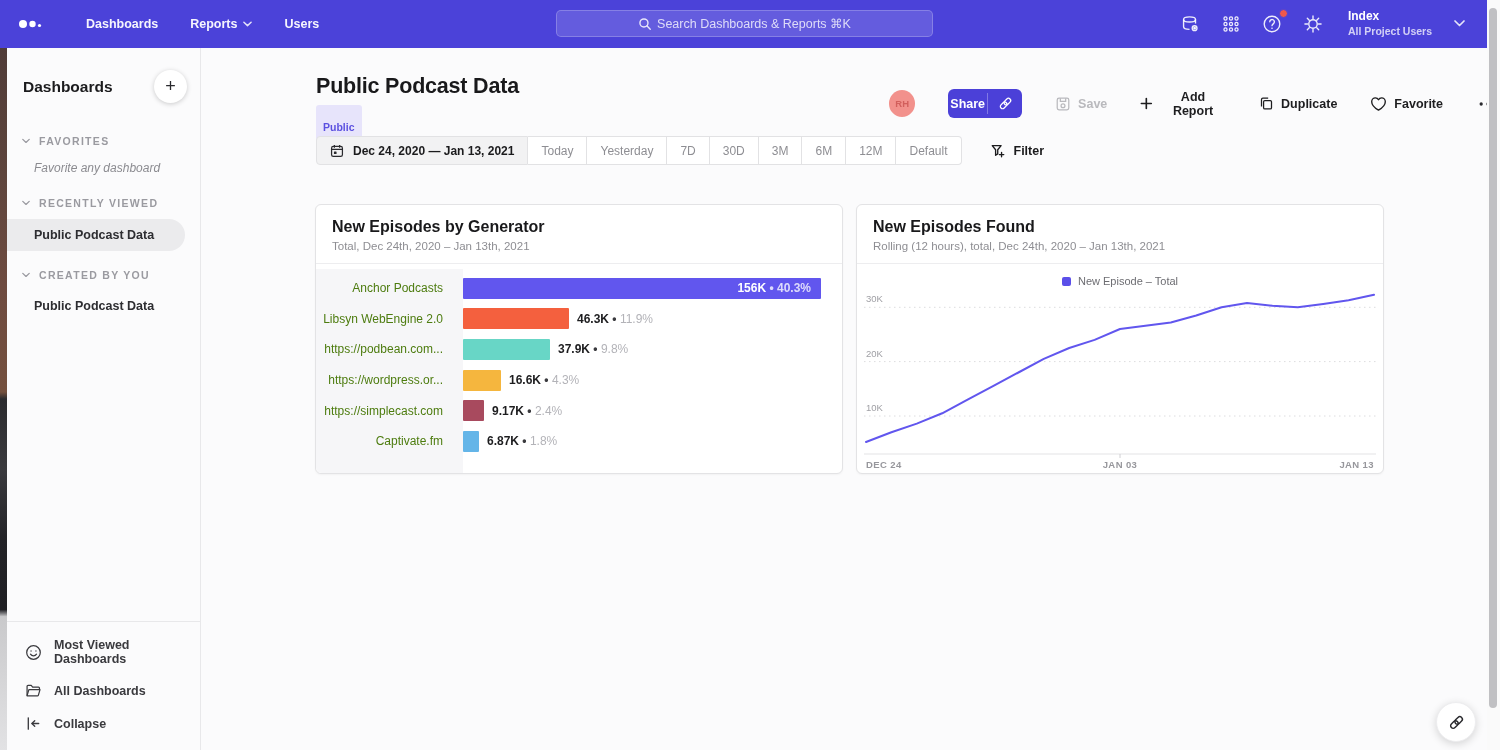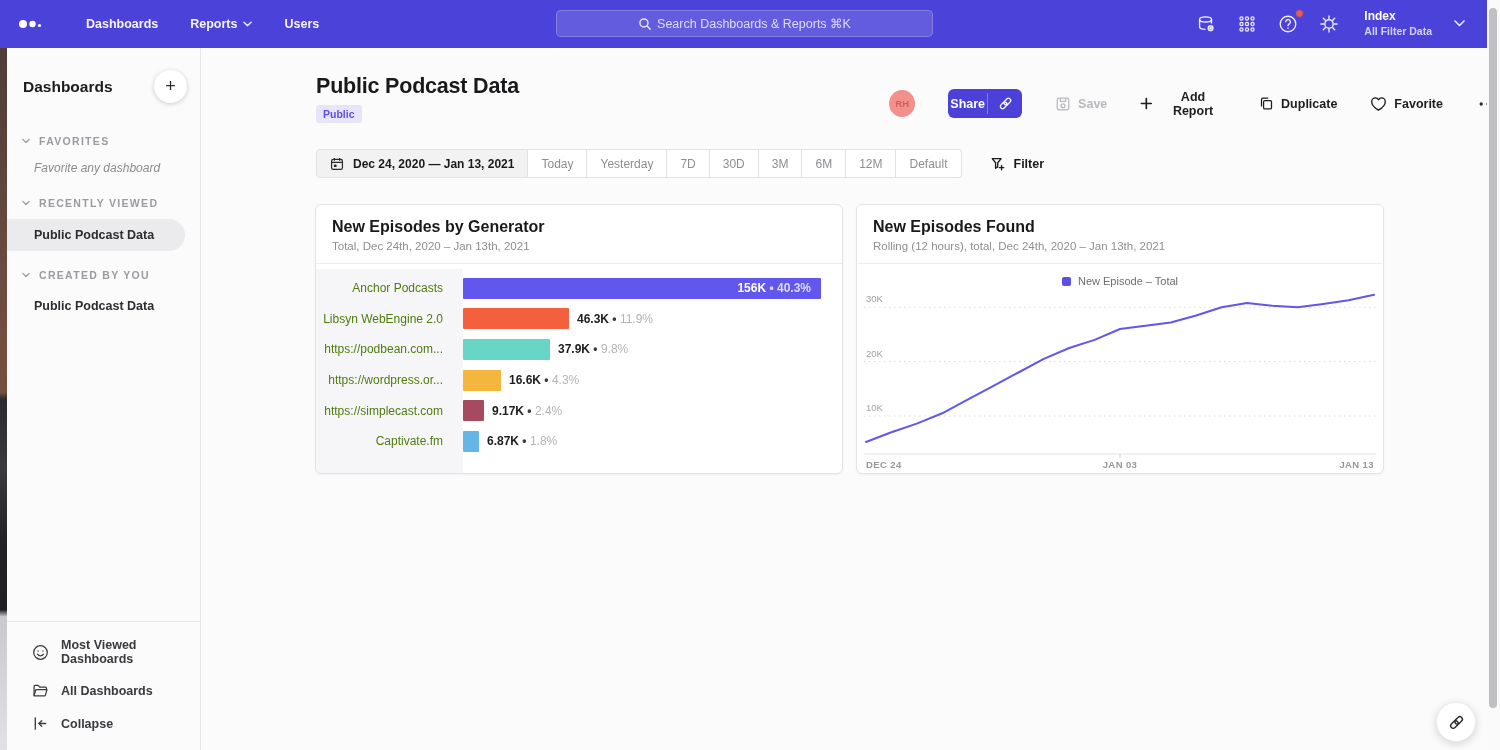--- a/index.html
+++ b/index.html
@@ -27,38 +27,38 @@
   .sidebar { position:absolute; left:7px; top:48px; width:194px; height:702px; background:#fbfbfc; border-right:1px solid #e8e8ea; }
   .side-title-row { display:flex; align-items:center; justify-content:space-between; padding:22px 13px 0 16px; }
   .side-title { font-size:15.5px; font-weight:700; color:#1b1b1d; }
   .side-add-btn { width:33px; height:33px; border-radius:50%; background:#fff; box-shadow:0 1px 5px rgba(0,0,0,0.2); border:none; font-size:18px; font-weight:400; color:#2a2a2e; cursor:pointer; line-height:33px; text-align:center; }
   .side-sections { margin-top:22px; }
   .section-head { display:flex; align-items:center; gap:9px; padding:10px 16px 8px 15px; font-size:10.5px; font-weight:700; letter-spacing:1.3px; color:#9a9aa0; cursor:pointer; }
   .side-empty { font-style:italic; font-size:12px; color:#8b8b90; padding:6px 16px 12px 27px; }
   .side-item { font-size:12.5px; font-weight:700; color:#2d2d31; padding:8px 16px 8px 27px; margin:2px 0 8px; cursor:pointer; }
   .side-item.active { background:#ebebed; border-radius:0 16px 16px 0; margin-right:15px; padding-top:9px; padding-bottom:9px; }
   .side-footer { position:absolute; left:0; right:0; bottom:0; border-top:1px solid #e8e8ea; padding:8px 0 10px; background:#fbfbfc; }
-  .side-footer-item { display:flex; align-items:center; gap:12px; padding:8px 25px; font-size:12.5px; font-weight:700; color:#3a3a3e; cursor:pointer; }
+  .side-footer-item { display:flex; align-items:center; gap:12px; padding:8px 18px; font-size:12.5px; font-weight:700; color:#3a3a3e; cursor:pointer; }
 
   
   .page-title { position:absolute; left:316px; top:74px; font-size:21.5px; font-weight:700; color:#19191b; letter-spacing:-0.2px; }
-  .page-badge { position:absolute; left:316px; top:105px; background:#e7e4fb; color:#5b50e0; font-size:10.5px; font-weight:700; padding:3px 7px; border-radius:3px; }
+  .page-badge { position:absolute; left:316px; top:105px; background:#e7e4fb; color:#5b50e0; font-size:10.5px; font-weight:700; padding:16px 7px; border-radius:3px; }
 
   .actions { position:absolute; left:889px; top:89px; height:29px; display:flex; align-items:center; gap:33px; }
   .avatar { width:27px; height:27px; border-radius:50%; background:#f2918c; color:#d25f5c; font-size:9.5px; font-weight:700; display:flex; align-items:center; justify-content:center; cursor:pointer; }
   .share-group { display:flex; align-items:stretch; height:29px; background:#4b40d8; border-radius:6px; overflow:hidden; cursor:pointer; }
   .share-main { display:flex; align-items:center; padding:0 2px; color:#fff; font-size:12.5px; font-weight:700; border:none; background:transparent; cursor:pointer; }
   .share-divider { width:1px; background:rgba(255,255,255,0.3); margin:4px 0; }
   .share-link { display:flex; align-items:center; justify-content:center; width:36px; border:none; background:transparent; cursor:pointer; }
   .action-btn { display:flex; align-items:center; gap:7px; background:none; border:none; font-family:inherit; font-size:12.5px; font-weight:700; color:#1d1d1f; cursor:pointer; }
   .action-btn.disabled { color:#b9b9bd; cursor:default; }
   .more-btn { display:flex; align-items:center; background:none; border:none; cursor:pointer; padding:2px; }
 
   
-  .toolbar { position:absolute; left:316px; top:149px; display:flex; align-items:center; height:29px;justify-content:space-between; }
+  .toolbar { position:absolute; left:316px; top:136px; display:flex; align-items:center; height:29px;justify-content:space-between; }
   .date-btn { display:flex; align-items:center; gap:9px; height:29px; padding:0 13px; background:#f2f2f3; border:1px solid #e2e2e4; border-radius:4px 0 0 4px; font-size:12px; font-weight:700; color:#1b1b1d; cursor:pointer; }
   .preset { height:29px; padding:0 13px; background:#fff; border:1px solid #e2e2e4; border-left:none; font-family:inherit; font-size:12px; font-weight:400; color:#8e8e93; cursor:pointer; }
   .preset:last-child { border-radius:0 4px 4px 0; }
   .filter-btn { display:flex; align-items:center; gap:8px; margin-left:28px; background:none; border:none; font-family:inherit; font-size:12.5px; font-weight:700; color:#1b1b1d; cursor:pointer; }
 
   
   .card { position:absolute; top:204px; width:528px; height:270px; background:#fff; border:1px solid #e3e3e5; border-radius:6px; box-shadow:0 1px 2px rgba(0,0,0,0.04); }
   .card-bar { left:315px; }
   .card-line { left:856px; }
   .card-head { padding:13px 16px 11px; border-bottom:1px solid #ededef; }
@@ -159,21 +159,21 @@
     </div>
     <div class="nav-icon">
       <svg width="22" height="22" viewBox="0 0 24 24" fill="none" stroke="rgba(255,255,255,0.9)" stroke-width="1.5">
           <circle cx="12" cy="12" r="4.6"></circle>
           <path d="M12 3.2v3M12 17.8v3M20.8 12h-3M6.2 12h-3M18.2 5.8l-2.1 2.1M7.9 16.1l-2.1 2.1M18.2 18.2l-2.1-2.1M7.9 7.9L5.8 5.8" stroke-linecap="round"></path>
         </svg>
     </div>
     <div class="project-switcher">
       <div>
         <div class="project-name">Index</div>
-        <div class="project-sub">All Filter Data</div>
+        <div class="project-sub">All Project Users</div>
       </div>
       <span style="display:flex;">
         <svg width="11" height="7" viewBox="0 0 11 7" fill="none" stroke="rgba(255,255,255,0.85)" stroke-width="1.7" stroke-linecap="round" stroke-linejoin="round">
             <path d="M1 1l4.5 4.5L10 1"></path>
           </svg>
       </span>
     </div>
   </div>
 </div>
 

